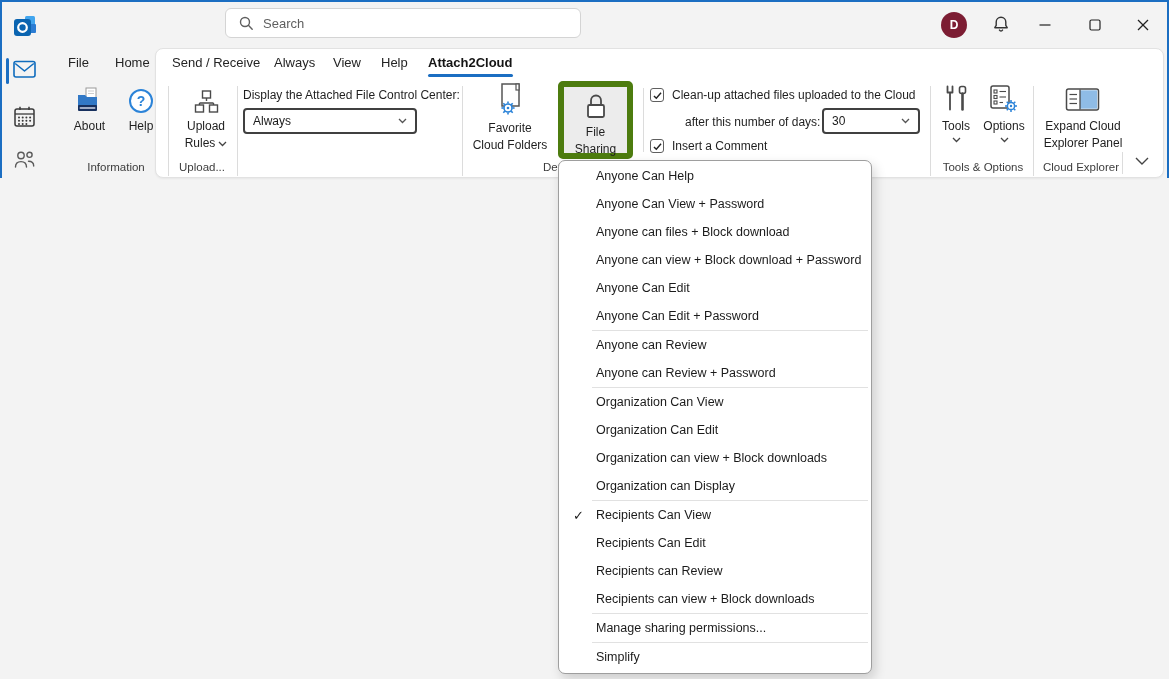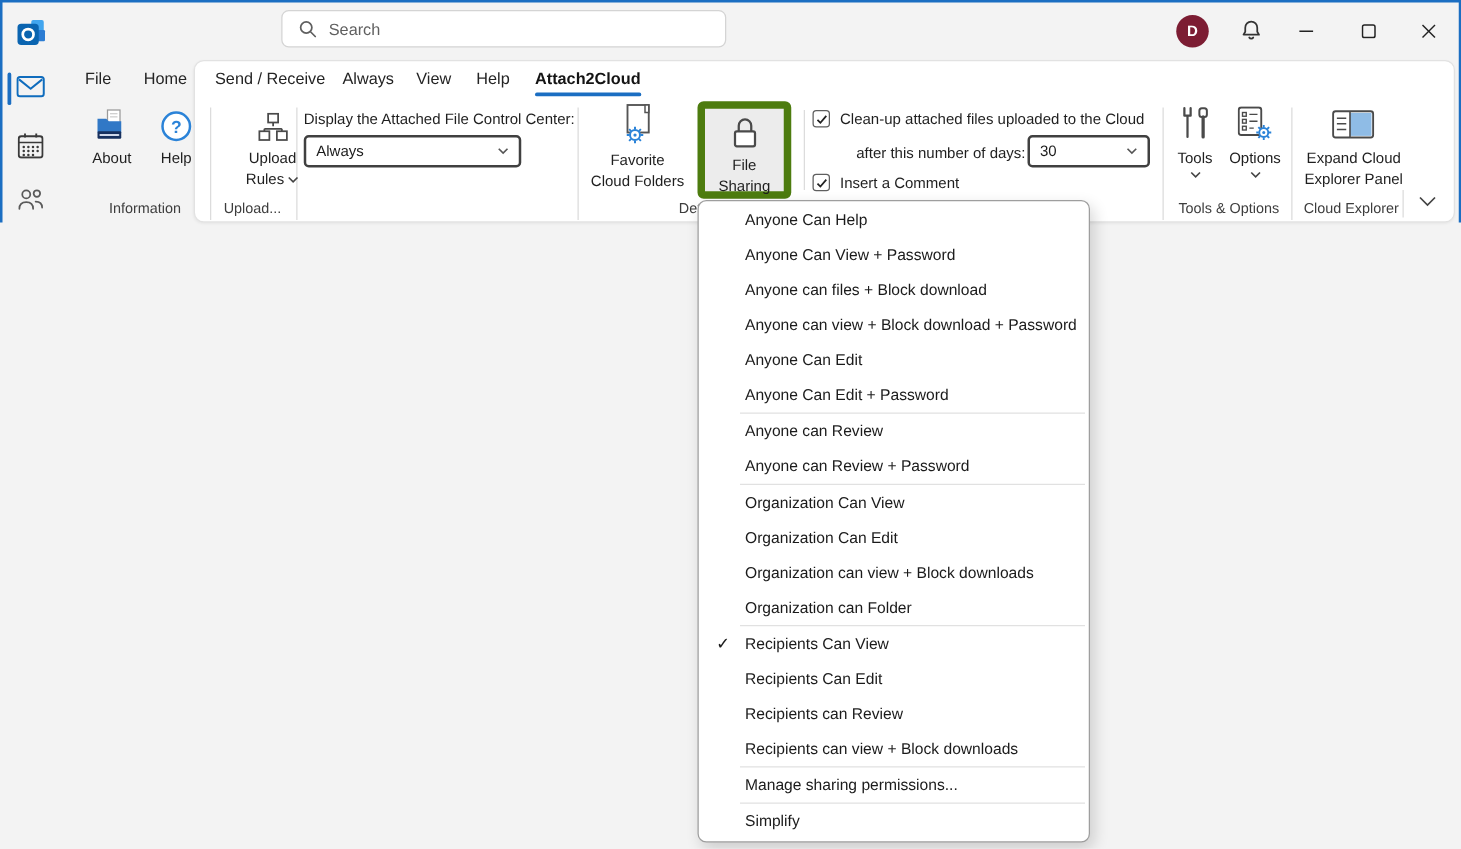--- a/index.html
+++ b/index.html
@@ -251,21 +251,21 @@
 <div class="abs rbtn" style="left:117px;top:82px;width:48px;">
   <span class="ric">
     <svg width="26" height="26" viewBox="0 0 26 26">
       <circle cx="13" cy="13" r="11" fill="#fff" stroke="#2b83d8" stroke-width="2"></circle>
       <text x="13" y="18" text-anchor="middle" font-family="Liberation Sans, sans-serif" font-size="14" font-weight="bold" fill="#2b83d8">?</text>
     </svg>
   </span>
   <span>Help</span>
 </div>
 
-<div class="abs rbtn" style="left:186px;top:82px;width:64px;">
+<div class="abs rbtn" style="left:174px;top:82px;width:64px;">
   <span class="ric">
     <svg width="27" height="24" viewBox="0 0 27 24">
       <rect x="9.5" y="1" width="8" height="7" fill="#fff" stroke="#4a4a4a" stroke-width="1.4"></rect>
       <path d="M13.5 8 v3 M6.5 15 v-2 M20.5 15 v-2 M6.5 13 h14" fill="none" stroke="#4a4a4a" stroke-width="1.4"></path>
       <rect x="2.5" y="15" width="8" height="7" fill="#fff" stroke="#4a4a4a" stroke-width="1.4"></rect>
       <rect x="16.5" y="15" width="8" height="7" fill="#fff" stroke="#4a4a4a" stroke-width="1.4"></rect>
     </svg>
   </span>
   <span>Upload</span>
   <span><span>Rules</span><span class="chev"><svg width="9" height="6" viewBox="0 0 9 6">
@@ -464,21 +464,21 @@
     <div class="mi">
       <span class="mi-check"></span>
       <span class="mi-label">Organization Can Edit</span>
     </div>
     <div class="mi">
       <span class="mi-check"></span>
       <span class="mi-label">Organization can view + Block downloads</span>
     </div>
     <div class="mi">
       <span class="mi-check"></span>
-      <span class="mi-label">Organization can Folder</span>
+      <span class="mi-label">Organization can Display</span>
     </div>
     <div class="mi-sep"></div>
     <div class="mi">
       <span class="mi-check">✓</span>
       <span class="mi-label">Recipients Can View</span>
     </div>
     <div class="mi">
       <span class="mi-check"></span>
       <span class="mi-label">Recipients Can Edit</span>
     </div>

